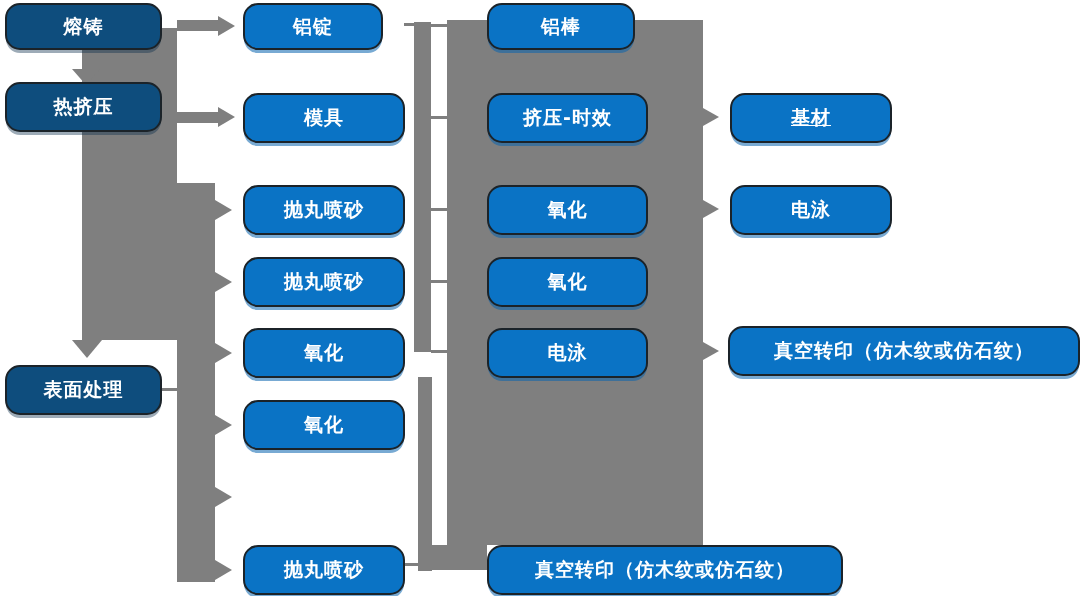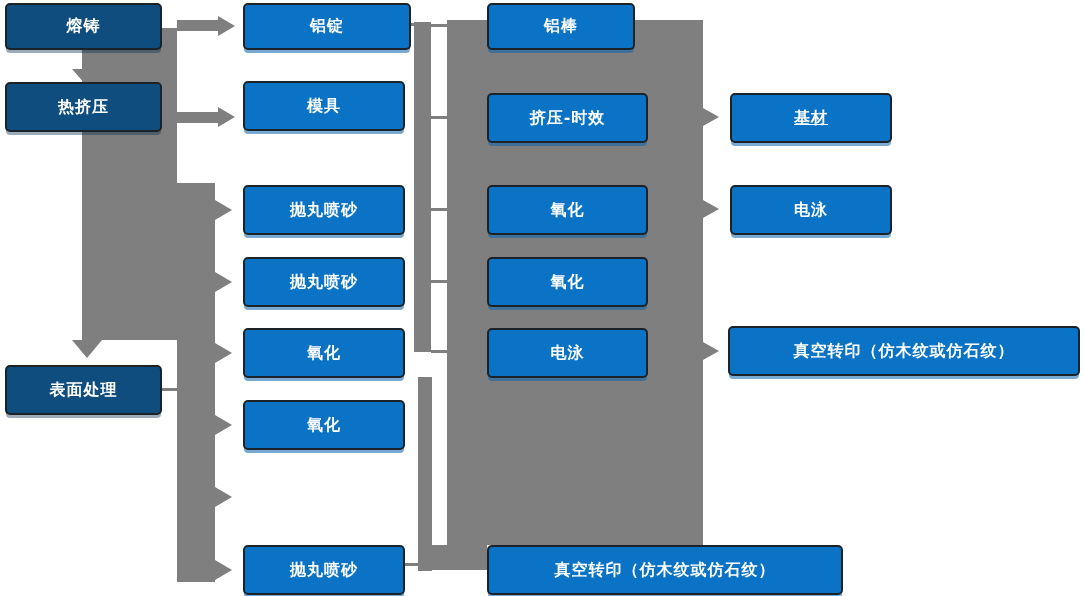--- a/index.html
+++ b/index.html
@@ -4,22 +4,22 @@
 <style>
   html,body { margin:0; padding:0; background:#ffffff; }
   .canvas {
     position:relative; width:1084px; height:596px; background:#ffffff;
     font-family:"DejaVu Sans","Liberation Sans",sans-serif; overflow:hidden;
   }
   
   .node {
     position:absolute; box-sizing:border-box;
     display:flex; align-items:center; justify-content:center;
-    color:#ffffff; font-size:16px; font-weight:600; letter-spacing:1px;
-    border:2px solid #1b2329; border-radius:5px; white-space:nowrap;
+    color:#ffffff; font-size:19px; font-weight:600; letter-spacing:1px;
+    border:2px solid #1b2329; border-radius:15px; white-space:nowrap;
   }
   .dark   { background:#0e4d7d; box-shadow:0 4px 0 -1px rgba(10,45,75,.40); }
   .bright { background:#0a73c5; box-shadow:0 4px 0 -1px rgba(9,100,175,.55); }
   
   .g   { position:absolute; background:#7f7f7f; }
   .tri { position:absolute; width:0; height:0; }
   .tr  { border-top:10px solid transparent; border-bottom:10px solid transparent; border-left:17px solid #7f7f7f; }
   .trs { border-top:9px solid transparent;  border-bottom:9px solid transparent;  border-left:16px solid #7f7f7f; }
   .td  { border-left:14px solid transparent; border-right:14px solid transparent; border-top:16px solid #7f7f7f; }
   .td2 { border-left:15px solid transparent; border-right:15px solid transparent; border-top:18px solid #7f7f7f; }
@@ -65,22 +65,22 @@
   <div class="g" style="left:447px; top:20px; width:256px; height:525px;"></div>
 
   <div class="tri trs" style="left:703px; top:108px;"></div>
   <div class="tri trs" style="left:703px; top:200px;"></div>
   <div class="tri trs" style="left:703px; top:342px;"></div>
 
   <div class="node dark" style="left:5px; top:3px; width:157px; height:47px;">熔铸</div>
   <div class="node dark" style="left:5px; top:82px; width:157px; height:50px;">热挤压</div>
   <div class="node dark" style="left:5px; top:365px; width:157px; height:50px;">表面处理</div>
 
-  <div class="node bright" style="left:243px; top:3px; width:168px; height:47px;">铝锭</div>
-  <div class="node bright" style="left:243px; top:81px; width:162px; height:50px;">模具</div>
+  <div class="node bright" style="left:243px; top:3px; width:140px; height:47px;">铝锭</div>
+  <div class="node bright" style="left:243px; top:93px; width:162px; height:50px;">模具</div>
   <div class="node bright" style="left:243px; top:185px; width:162px; height:50px;">抛丸喷砂</div>
   <div class="node bright" style="left:243px; top:257px; width:162px; height:50px;">抛丸喷砂</div>
   <div class="node bright" style="left:243px; top:328px; width:162px; height:50px;">氧化</div>
   <div class="node bright" style="left:243px; top:400px; width:162px; height:50px;">氧化</div>
   <div class="node bright" style="left:243px; top:545px; width:162px; height:50px;">抛丸喷砂</div>
 
   <div class="node bright" style="left:487px; top:3px; width:148px; height:47px;">铝棒</div>
   <div class="node bright" style="left:487px; top:93px; width:161px; height:50px;">挤压-时效</div>
   <div class="node bright" style="left:487px; top:185px; width:161px; height:50px;">氧化</div>
   <div class="node bright" style="left:487px; top:257px; width:161px; height:50px;">氧化</div>

